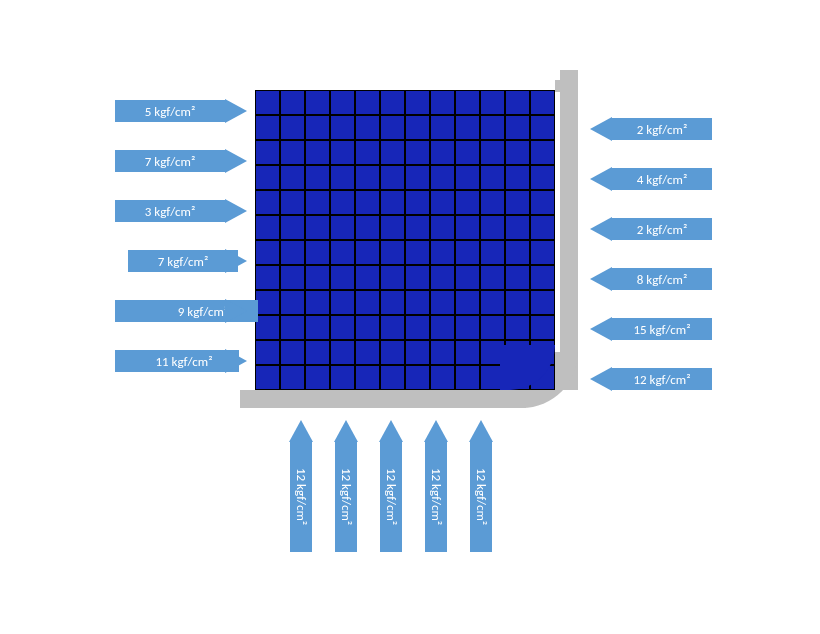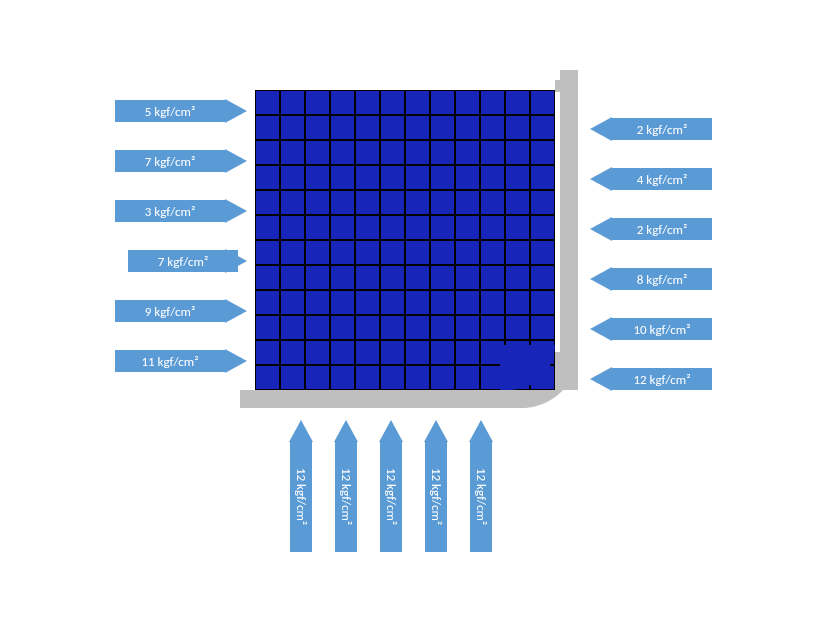--- a/index.html
+++ b/index.html
@@ -217,37 +217,37 @@
 
   <div id="left">
       <div class="lab lablr" style="left: 115px; top: 100px;">5 kgf/cm²</div>
       <div class="arr-r" style="left: 225px; top: 99px;"></div>
       <div class="lab lablr" style="left: 115px; top: 150px;">7 kgf/cm²</div>
       <div class="arr-r" style="left: 225px; top: 149px;"></div>
       <div class="lab lablr" style="left: 115px; top: 200px;">3 kgf/cm²</div>
       <div class="arr-r" style="left: 225px; top: 199px;"></div>
       <div class="lab lablr" style="left: 128px; top: 250px;">7 kgf/cm²</div>
       <div class="arr-r" style="left: 225px; top: 249px;"></div>
-      <div class="lab lablr" style="left: 115px; top: 300px;">9 kgf/cm²</div>
+      <div class="lab lablr" style="left: 115px; top: 300px; padding-left: 33px;">9 kgf/cm²</div>
       <div class="arr-r" style="left: 225px; top: 299px;"></div>
-      <div class="lab lablr" style="left: 115px; top: 350px;">11 kgf/cm²</div>
+      <div class="lab lablr" style="left: 115px; top: 350px; padding-left: 14px;">11 kgf/cm²</div>
       <div class="arr-r" style="left: 225px; top: 349px;"></div>
     </div>
 
   <div id="right">
       <div class="arr-l" style="left: 590px; top: 117px;"></div>
       <div class="lab lasr" style="left: 612px; top: 118px;">2 kgf/cm²</div>
       <div class="arr-l" style="left: 590px; top: 167px;"></div>
       <div class="lab lasr" style="left: 612px; top: 168px;">4 kgf/cm²</div>
       <div class="arr-l" style="left: 590px; top: 217px;"></div>
       <div class="lab lasr" style="left: 612px; top: 218px;">2 kgf/cm²</div>
       <div class="arr-l" style="left: 590px; top: 267px;"></div>
       <div class="lab lasr" style="left: 612px; top: 268px; text-align: right;">8 kgf/cm²</div>
       <div class="arr-l" style="left: 590px; top: 317px;"></div>
-      <div class="lab lasr" style="left: 612px; top: 318px;">10 kgf/cm²</div>
+      <div class="lab lasr" style="left: 612px; top: 318px;">15 kgf/cm²</div>
       <div class="arr-l" style="left: 590px; top: 367px;"></div>
       <div class="lab lasr" style="left: 612px; top: 368px;">12 kgf/cm²</div>
     </div>
 
   <div id="bottom">
       <div class="arr-u" style="left: 289px; top: 420px;"></div>
       <div class="lab labv" style="left: 290px; top: 442px;">12 kgf/cm²</div>
       <div class="arr-u" style="left: 334px; top: 420px;"></div>
       <div class="lab labv" style="left: 335px; top: 442px;">12 kgf/cm²</div>
       <div class="arr-u" style="left: 379px; top: 420px;"></div>

